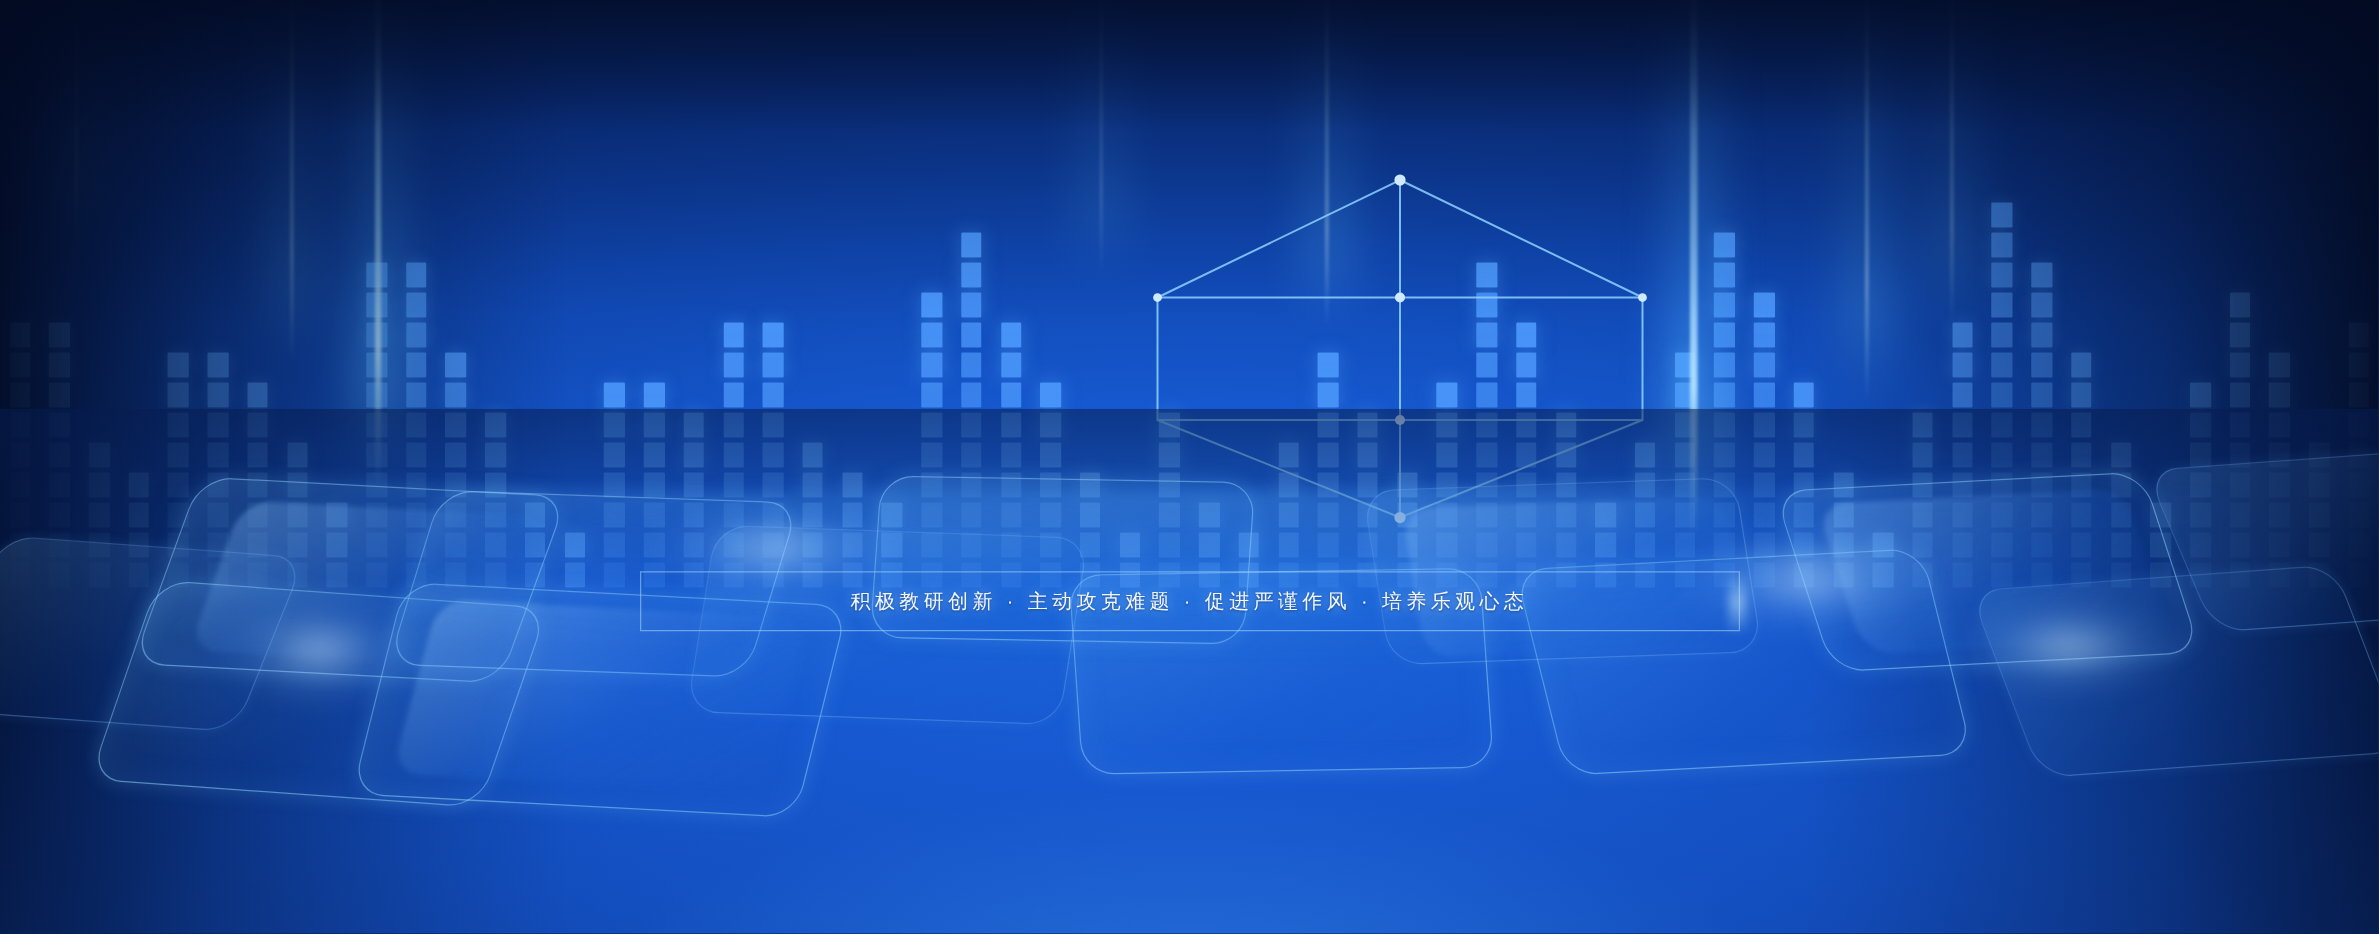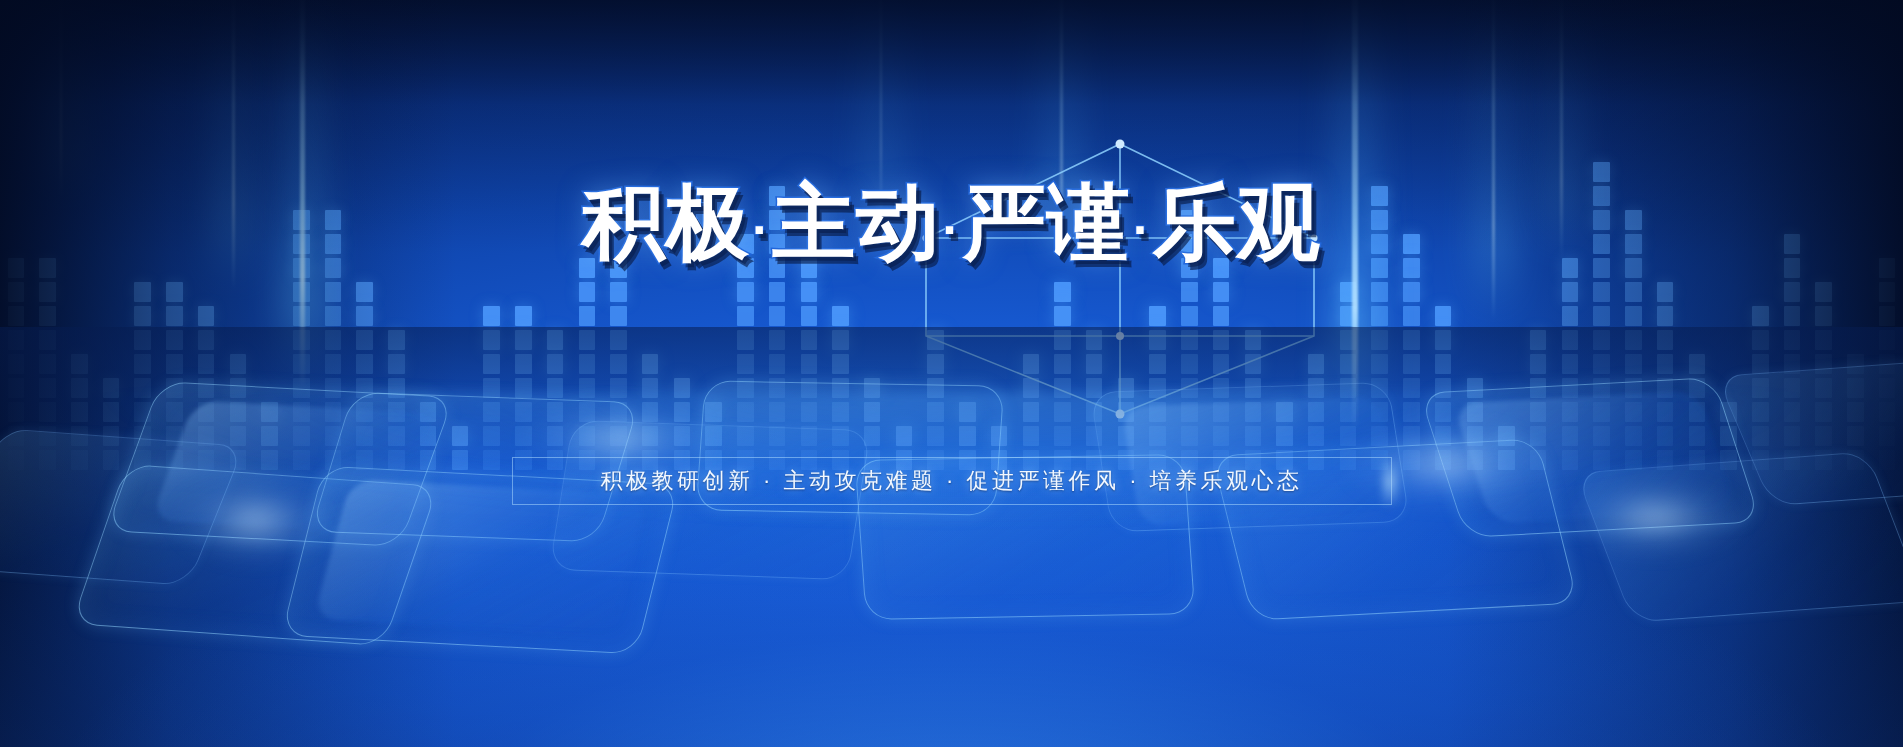--- a/index.html
+++ b/index.html
@@ -125,21 +125,21 @@
   
   .tagframe{
     position:absolute;
     left:50%; transform:translateX(-50%);
     top:457px;
     width:880px; height:48px;
     border:1px solid rgba(175,220,255,.52);
     display:flex; align-items:center; justify-content:center;
   }
   .tagline{
-    font-size:22px;
+    font-size:16px;
     letter-spacing:3.5px;
     color:#f2f8ff;
     white-space:nowrap;
     text-shadow:0 0 10px rgba(140,200,255,.75), 0 1px 2px rgba(6,24,66,.6);
     text-align:center;
   }
   .tagframe .edgeglow{
     position:absolute; right:-6px; top:-2px; width:14px; height:52px;
     background:linear-gradient(to bottom, rgba(190,230,255,0), rgba(190,230,255,.55), rgba(190,230,255,0));
     filter:blur(4px); pointer-events:none;
@@ -743,23 +743,20 @@
     <div class="sheen" style="left:170px; top:148px; width:170px; height:90px;"></div>
     <div class="sheen" style="left:520px; top:72px;  width:200px; height:80px;"></div>
     <div class="sheen" style="left:1340px;top:92px;  width:210px; height:90px;"></div>
     <div class="sheen" style="left:1560px;top:150px; width:190px; height:80px;"></div>
   </div>
 
   <div class="horizon"></div>
 
   <div class="content">
 
-    <div class="headline">
-      <span>积极</span><span class="dot">·</span><span>主动</span><span class="dot">·</span><span>严谨</span><span class="dot">·</span><span>乐观</span>
-    </div>
 
 
     <div class="tagframe">
       <div class="tagline">积极教研创新 · 主动攻克难题 · 促进严谨作风 · 培养乐观心态</div>
       <div class="edgeglow"></div>
     </div>
 
   </div>
 </div>
 

